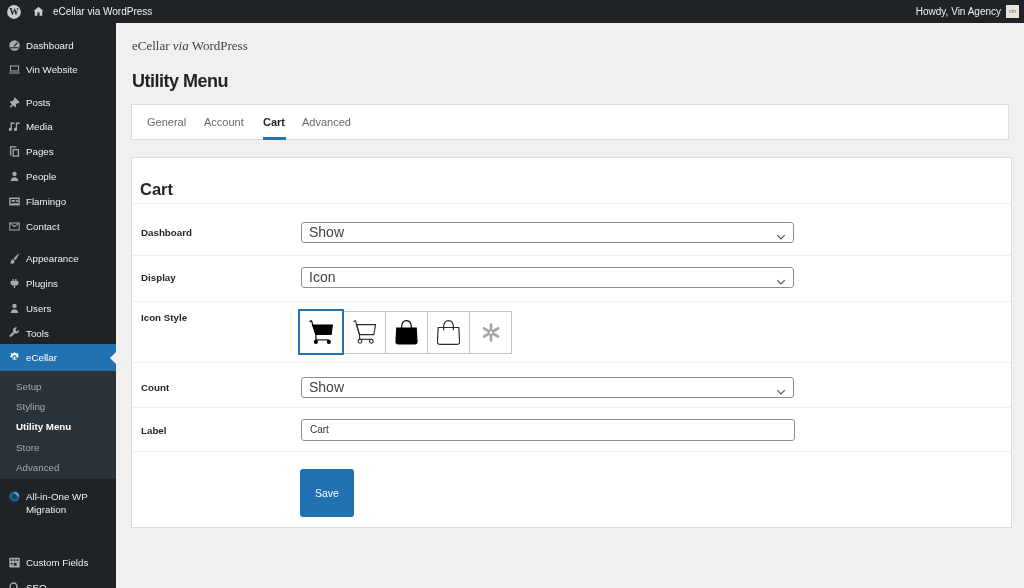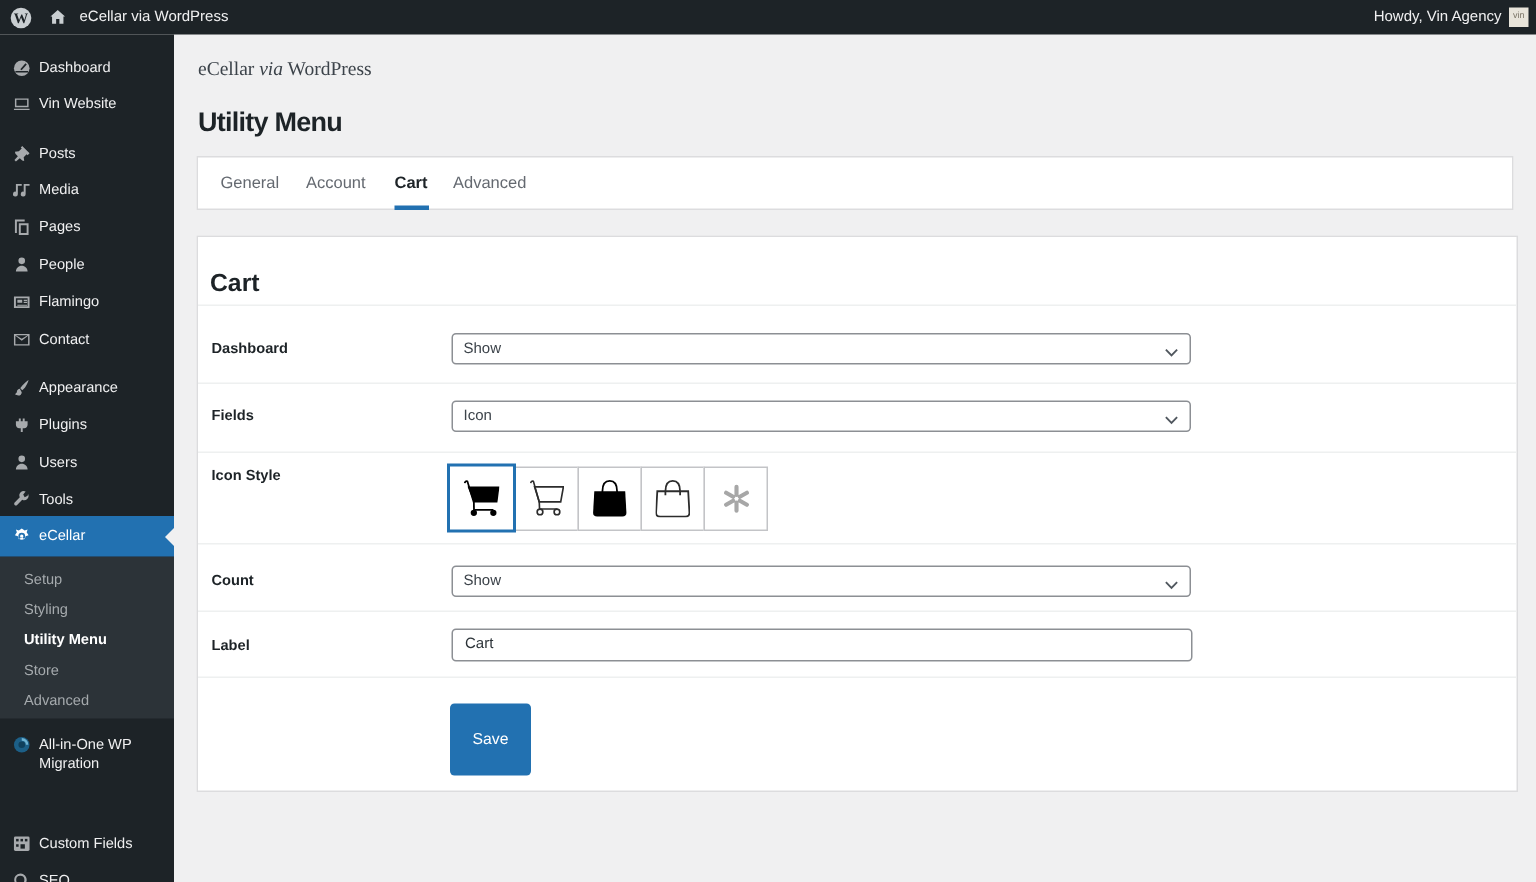--- a/index.html
+++ b/index.html
@@ -35,21 +35,21 @@
 #tabcard { position:absolute; left:15px; top:81px; width:878px; height:36px; background:#fff; border:1px solid #dcdcde; }
 .tab { position:absolute; top:0; height:35px; line-height:35px; font-size:11px; color:#646970; }
 .tab.active { color:#1d2327; font-weight:bold; }
 #tab-underline { position:absolute; left:131px; top:32px; width:23px; height:3px; background:#2271b1; }
 
 #formcard { position:absolute; left:15px; top:134px; width:881px; height:371px; background:#fff; border:1px solid #dcdcde; }
 #formcard h2 { position:absolute; left:8px; top:22px; font-size:16.5px; color:#1d2327; }
 .sep { position:absolute; left:0; width:879px; height:1px; background:#eef0f0; }
 .flabel { position:absolute; left:9px; font-size:9.75px; font-weight:bold; color:#1d2327; }
 .sel-box { position:absolute; left:169px; width:493px; height:21px; background:#fff; border:1px solid #8c8f94;
-  border-radius:3px; font-size:10px; color:#3c434a; line-height:19px; padding-left:7px; }
+  border-radius:3px; font-size:14px; color:#3c434a; line-height:19px; padding-left:7px; }
 .sel-box .chev { position:absolute; right:7px; top:5px; }
 .txt-box { position:absolute; left:169px; width:494px; height:22px; background:#fff; border:1px solid #8c8f94;
   border-radius:3px; font-size:10px; color:#2c3338; line-height:20px; padding-left:8px; }
 
 #iconrow { position:absolute; left:166px; top:151px; display:flex; align-items:center; }
 .icbtn { width:43px; height:43px; background:#fff; border:1px solid #c3c4c7; margin-left:-1px;
   display:flex; align-items:center; justify-content:center; }
 .icbtn.sel { width:46px; height:46px; border:2px solid #2271b1; margin-left:0; z-index:2; }
 
 #savebtn { position:absolute; left:168px; top:311px; width:54px; height:48px; background:#2271b1; border-radius:3px;
@@ -209,21 +209,21 @@
       <div class="sep" style="top:143px"></div>
       <div class="sep" style="top:204px"></div>
       <div class="sep" style="top:249px"></div>
       <div class="sep" style="top:293px"></div>
 
       <div class="flabel" style="top:69px">Dashboard</div>
       <div class="sel-box" style="top:64px">Show<span class="chev"><svg width="10" height="10" viewBox="0 0 16 16">
               <path d="M2 5l6 6 6-6" fill="none" stroke="#50575e" stroke-width="2"></path>
             </svg></span></div>
 
-      <div class="flabel" style="top:114px">Fields</div>
+      <div class="flabel" style="top:114px">Display</div>
       <div class="sel-box" style="top:109px">Icon<span class="chev"><svg width="10" height="10" viewBox="0 0 16 16">
               <path d="M2 5l6 6 6-6" fill="none" stroke="#50575e" stroke-width="2"></path>
             </svg></span></div>
 
       <div class="flabel" style="top:154px">Icon Style</div>
       <div id="iconrow">
         <div class="icbtn sel">
           <svg width="24" height="24" viewBox="0 0 24 24">
             <path d="M2.7 4.4 L24 4.4 L22.6 15 L6.9 15 Z" fill="#000"></path>
             <path d="M0.8 2.1 Q1.1 0.4 2.6 0.9 L6.9 15 L7 20" fill="none" stroke="#000" stroke-width="1.2"></path>

